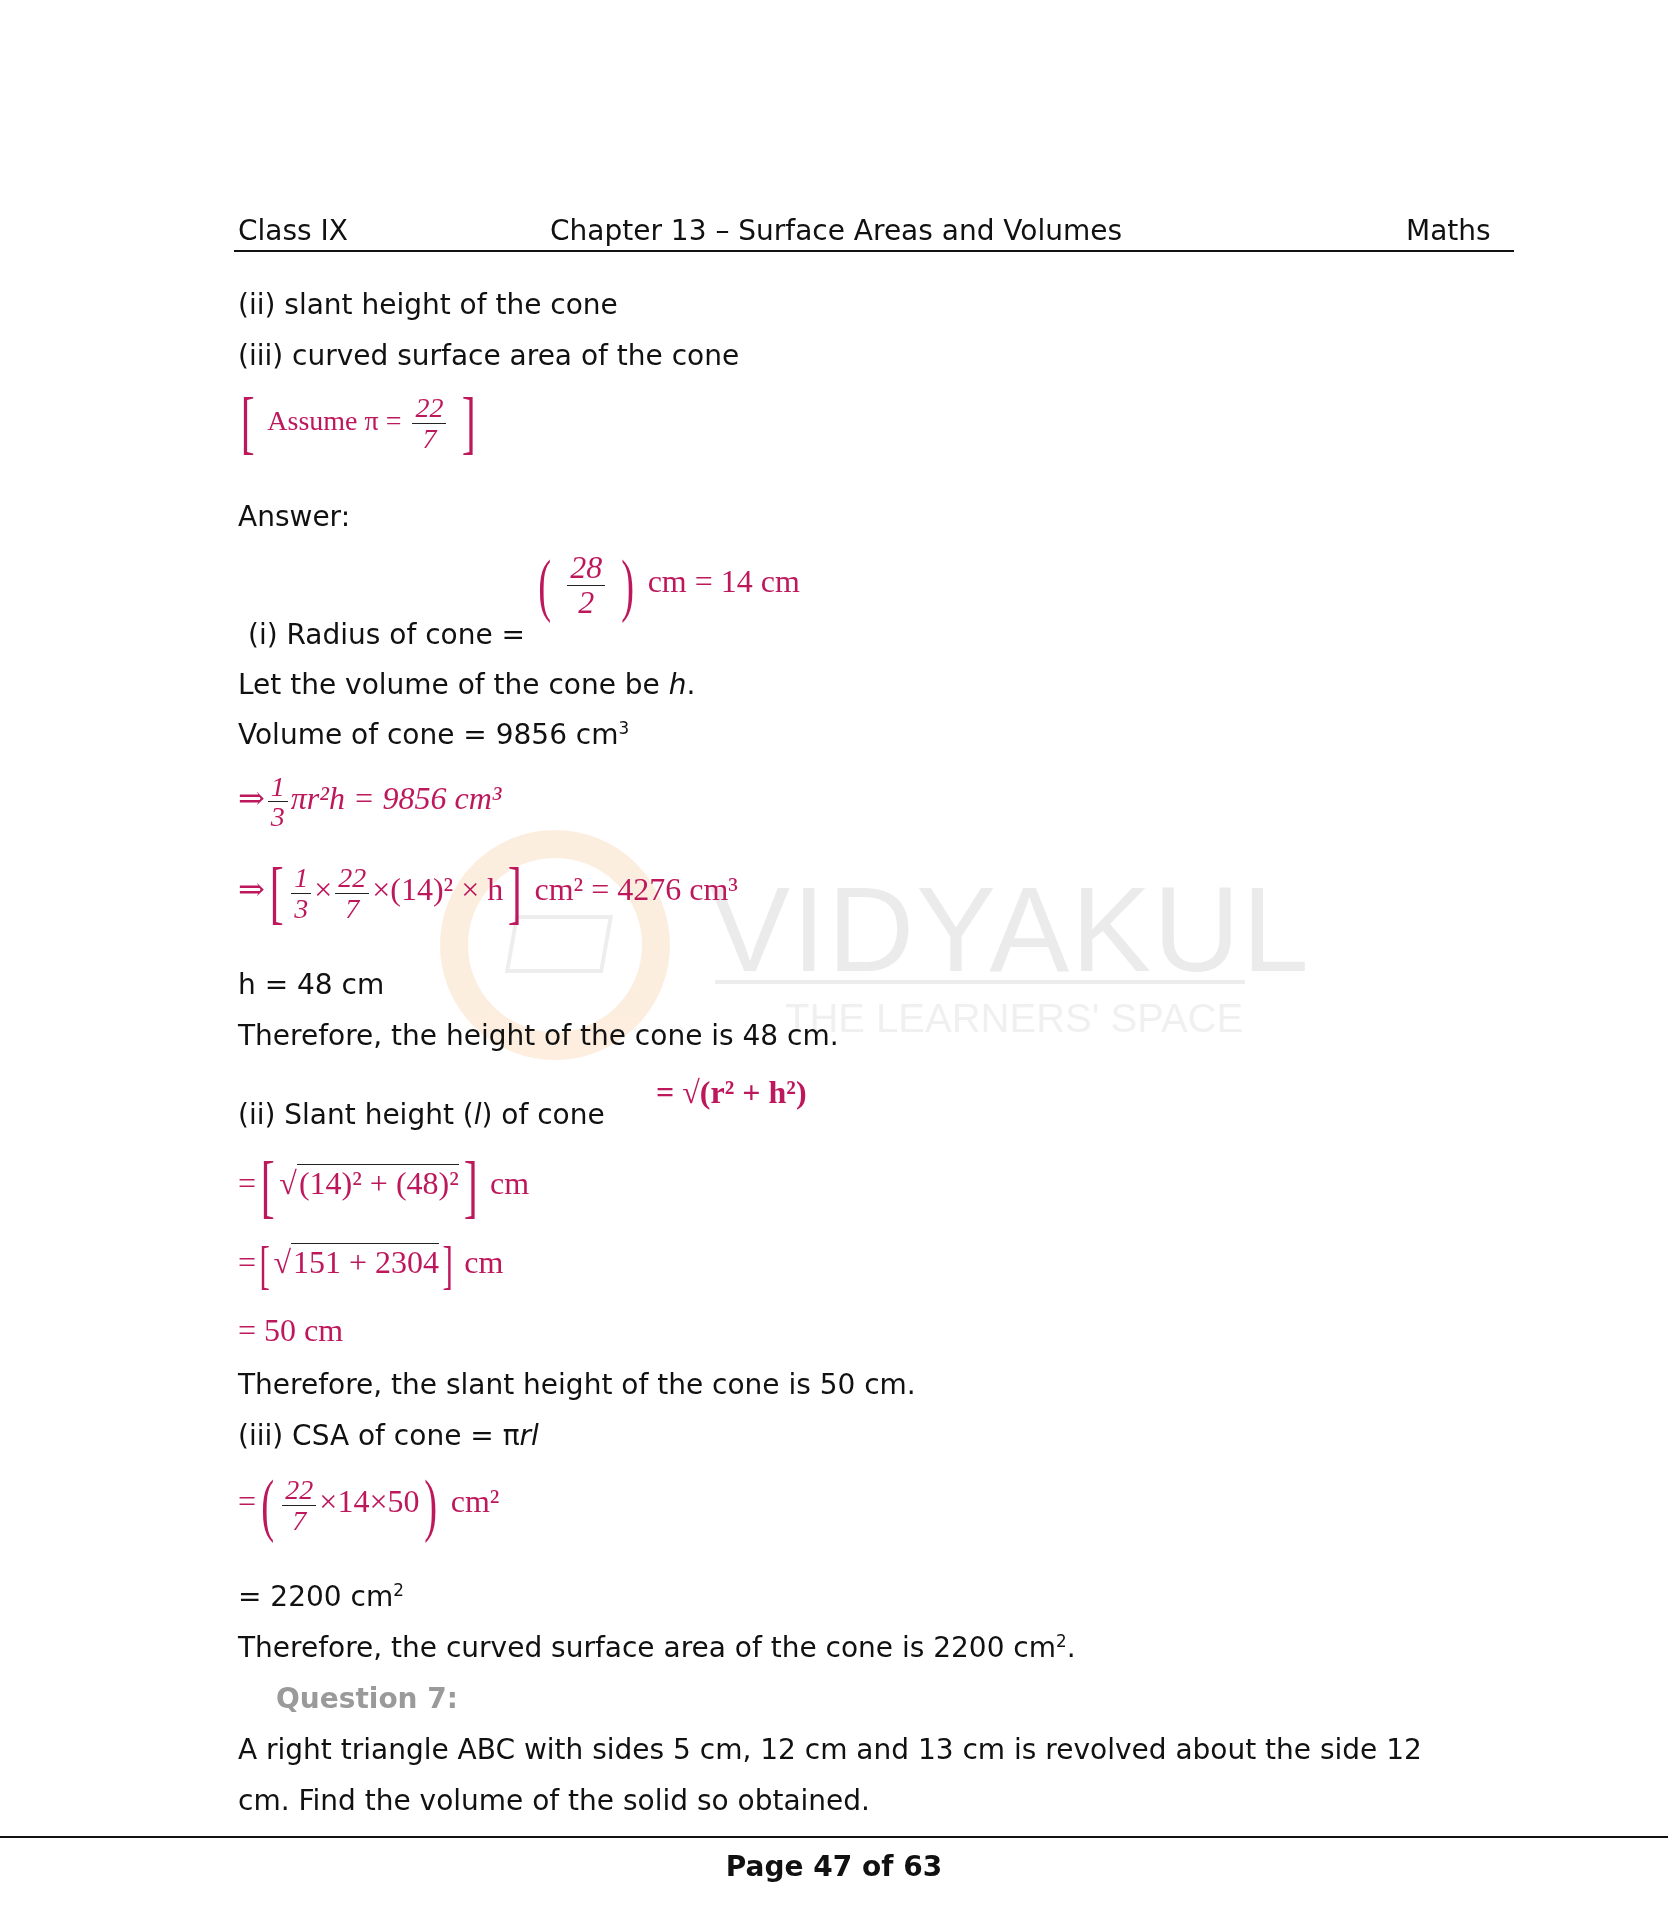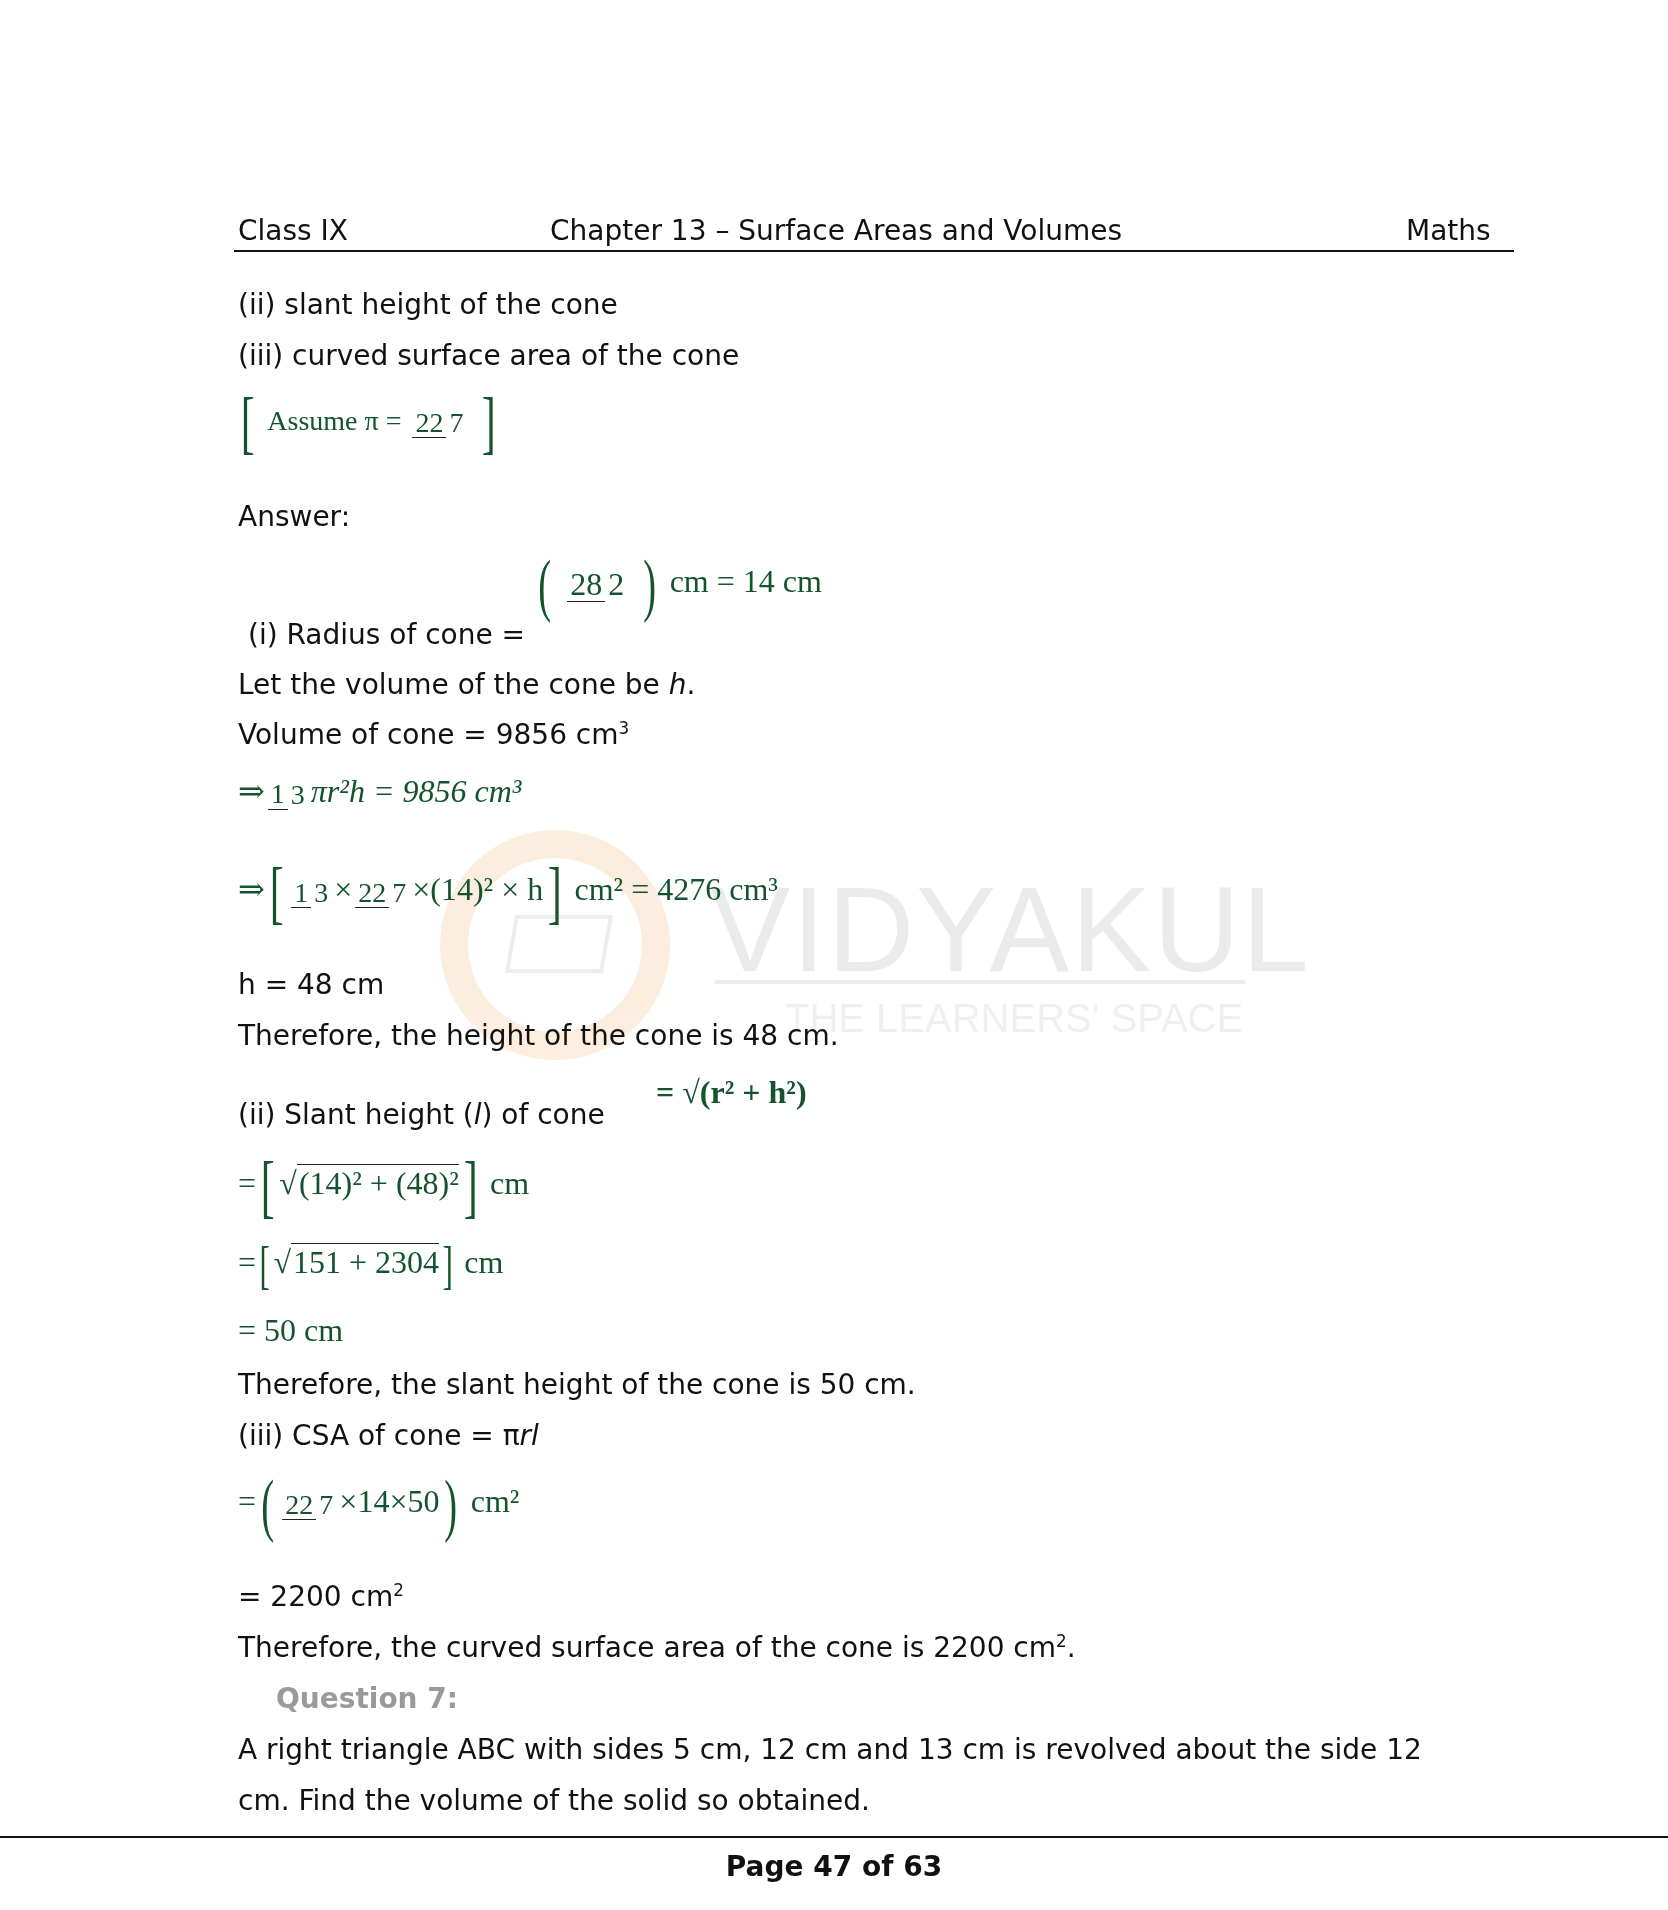--- a/index.html
+++ b/index.html
@@ -1,22 +1,22 @@
 <!DOCTYPE html>
 <html><head>
 <meta charset="utf-8">
 <style>
   html, body { margin:0; padding:0; background:#fff; }
   body { width:1668px; height:1910px; position:relative; overflow:hidden; font-family:"DejaVu Sans", sans-serif; color:#111; }
   .page { position:absolute; left:0; top:0; width:1668px; height:1910px; }
   .hdr { position:absolute; top:214px; font-size:28px; color:#111; }
   .hdr-rule { position:absolute; left:234px; width:1280px; top:250px; height:2px; background:#111; }
   .t { position:absolute; left:238px; font-size:28px; white-space:nowrap; }
-  .m { position:absolute; font-family:"Liberation Serif", "DejaVu Serif", serif; font-size:32px; white-space:nowrap; color:#14532d; }
-  .frac { display:inline-flex; align-items:center; vertical-align:middle; margin:0 3px; line-height:1.05; }
+  .m { position:absolute; font-family:"Liberation Serif", "DejaVu Serif", serif; font-size:32px; white-space:nowrap; color:#be185d; }
+  .frac { display:inline-flex; flex-direction:column; align-items:center; vertical-align:middle; margin:0 3px; line-height:1.05;font-style:italic; }
   .frac .num { border-bottom:1.5px solid #222; padding:0 3px; }
   .frac .den { padding:0 3px; }
   .sm { font-size:28px; }
   .br { font-size:70px; font-weight:100; vertical-align:middle; line-height:1; transform:scaleX(0.6); display:inline-block; }
   .paren { font-size:70px; vertical-align:middle; line-height:1; transform:scaleX(0.55); display:inline-block; }
   sup { font-size:0.6em; }
   .sqrt { border-top:1.5px solid #222; padding-left:2px; }
   .q { color:#9a9a9a; font-weight:bold;margin-left:38px; }
   .foot-rule { position:absolute; left:0; width:1668px; top:1836px; height:2px; background:#111; }
   .foot { position:absolute; top:1850px; left:0; width:1668px; text-align:center; font-size:28px; font-weight:bold; }

